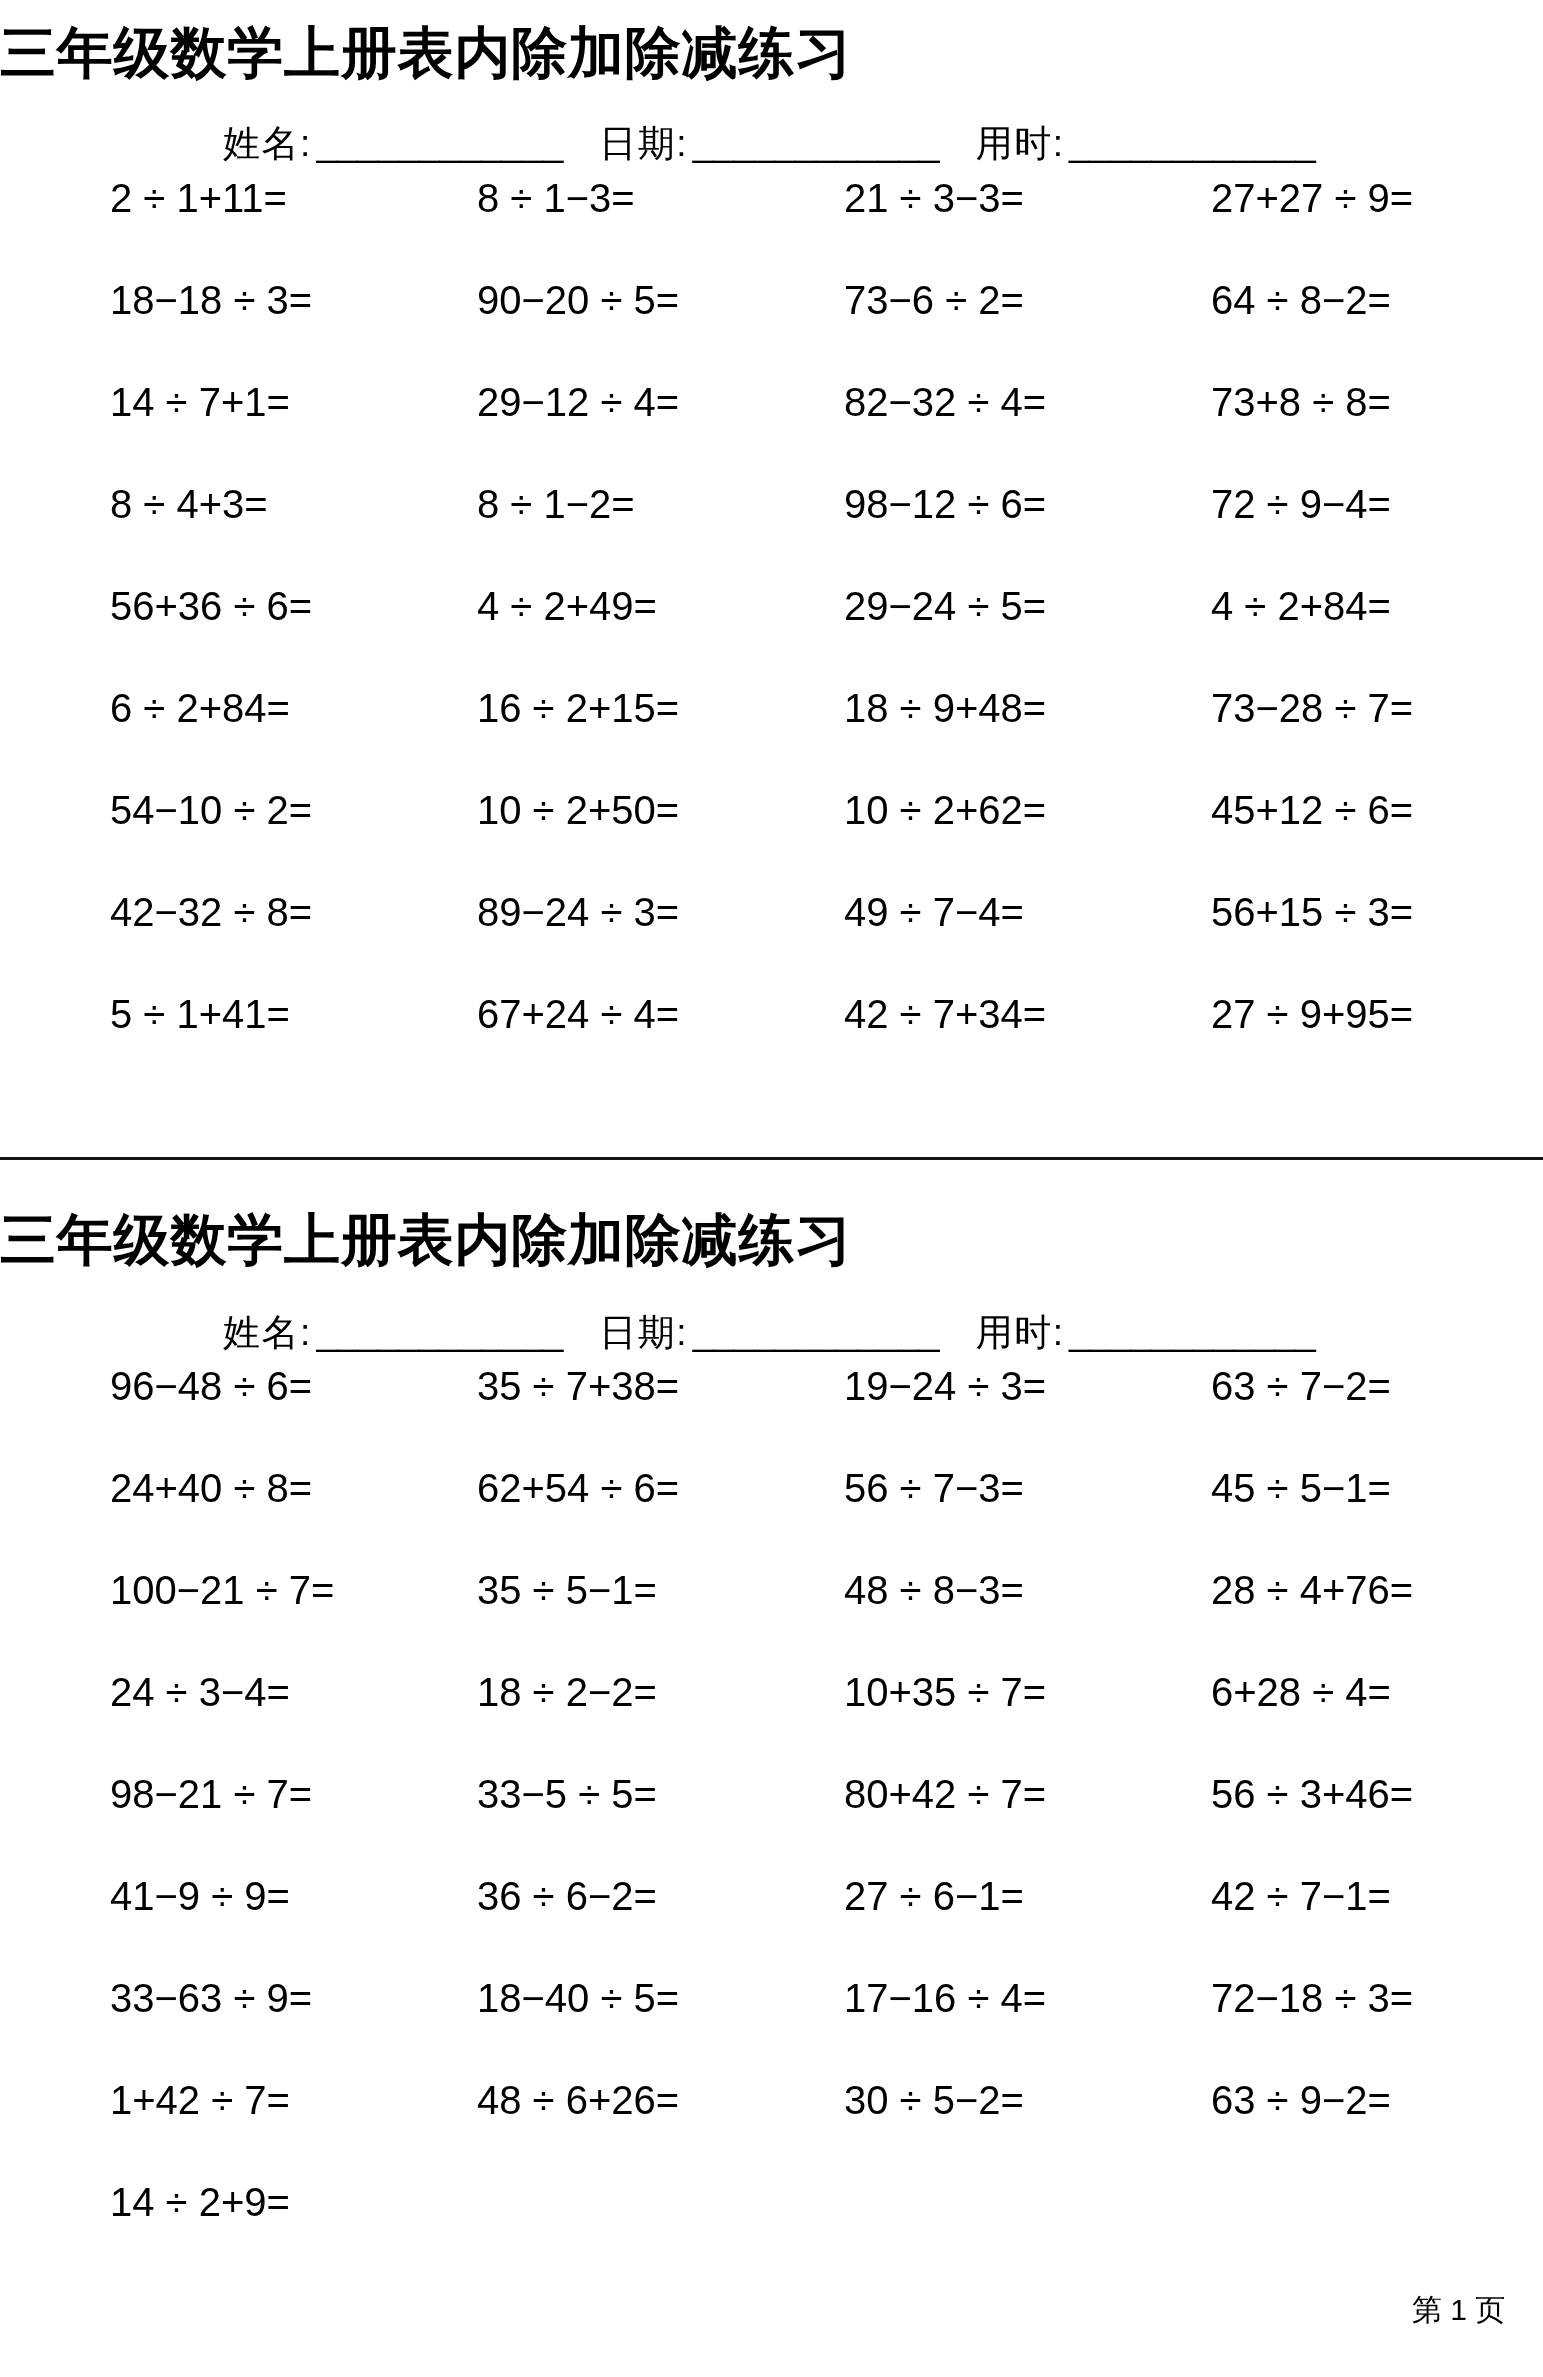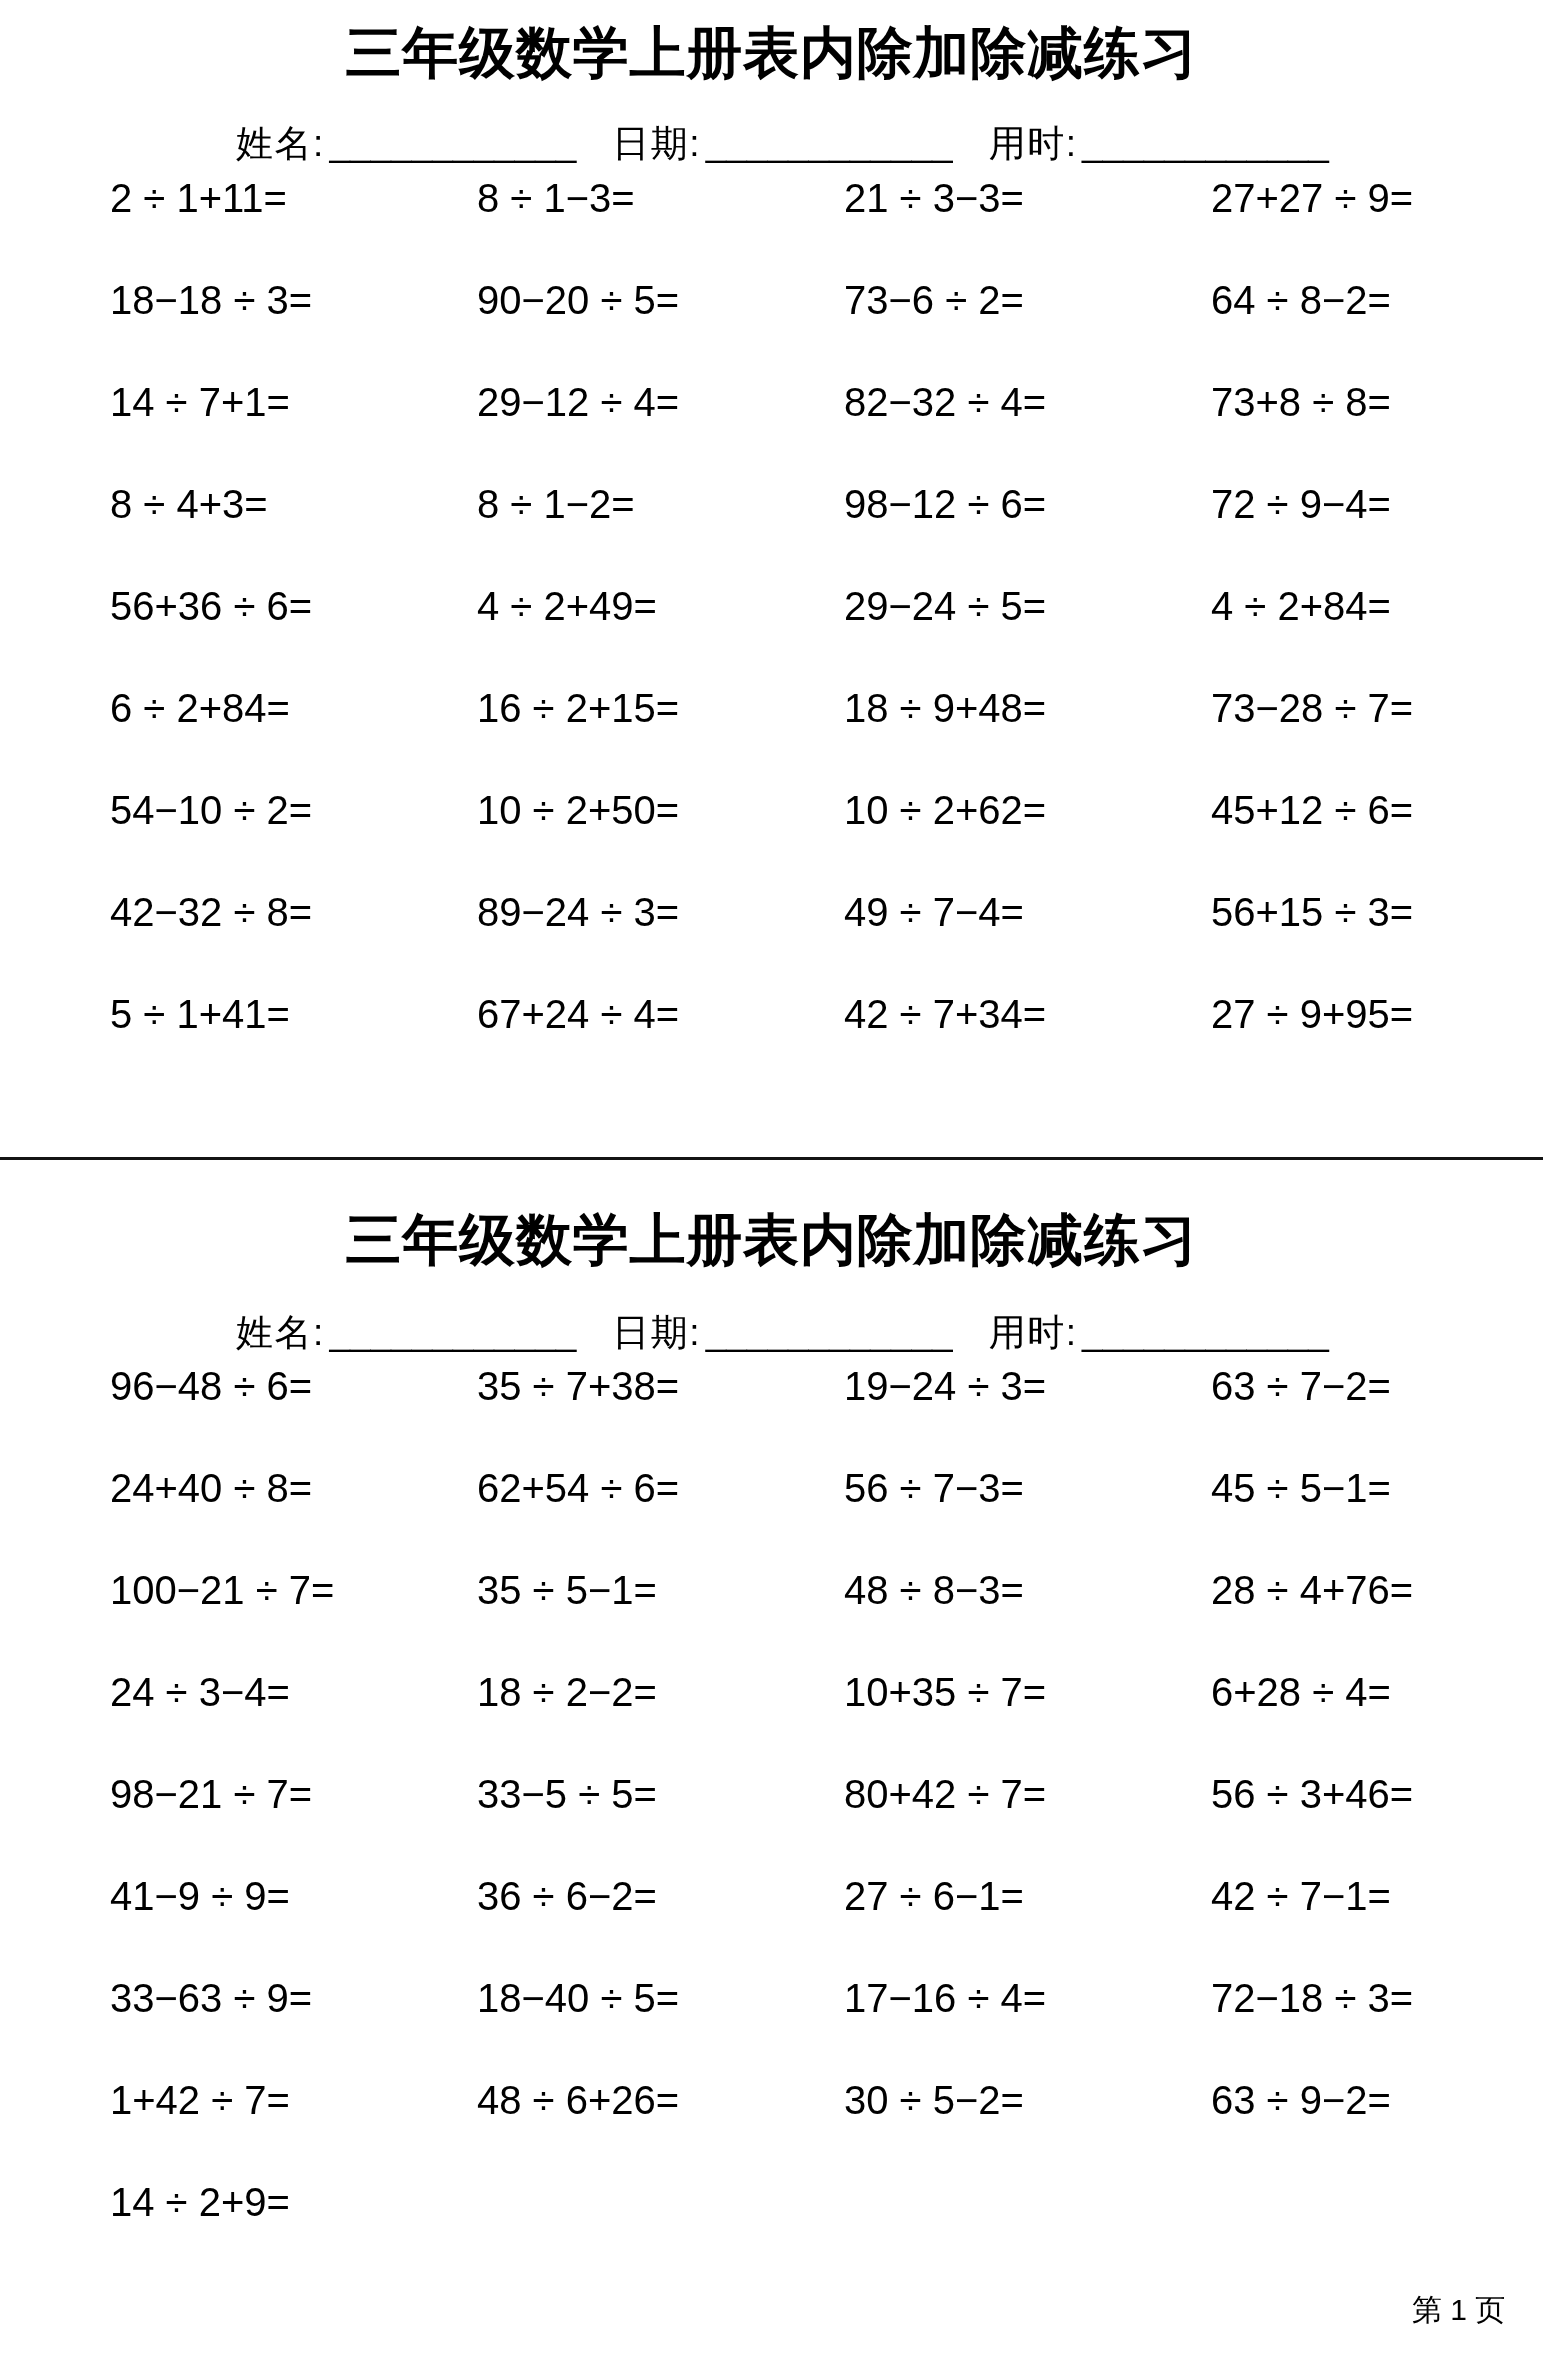--- a/index.html
+++ b/index.html
@@ -9,34 +9,32 @@
     height: 2377px;
     background: #ffffff;
     color: #000000;
     font-family: "Liberation Sans", sans-serif;
     overflow: hidden;
   }
   .title {
     position: absolute;
     left: 0;
     width: 100%;
-    text-align: center;
     font-size: 56px;
     font-weight: bold;
     letter-spacing: 0.8px;
     white-space: nowrap;
   }
   .title-1 { top: 15.5px; }
   .title-2 { top: 1203px; }
   .info-line {
     position: absolute;
     left: 223px;
     font-size: 37px;
     white-space: nowrap;
-    margin-left: 13px;
   }
   .info-1 { top: 119px; }
   .info-2 { top: 1308px; }
   .info-line .label { letter-spacing: 1.5px; }
   .info-line .blank { margin-left: 4.6px; margin-right: 36px; letter-spacing: 0; }
   .info-line .blank.last { margin-right: 0; }
   .grid {
     position: absolute;
     left: 110px;
     display: grid;

